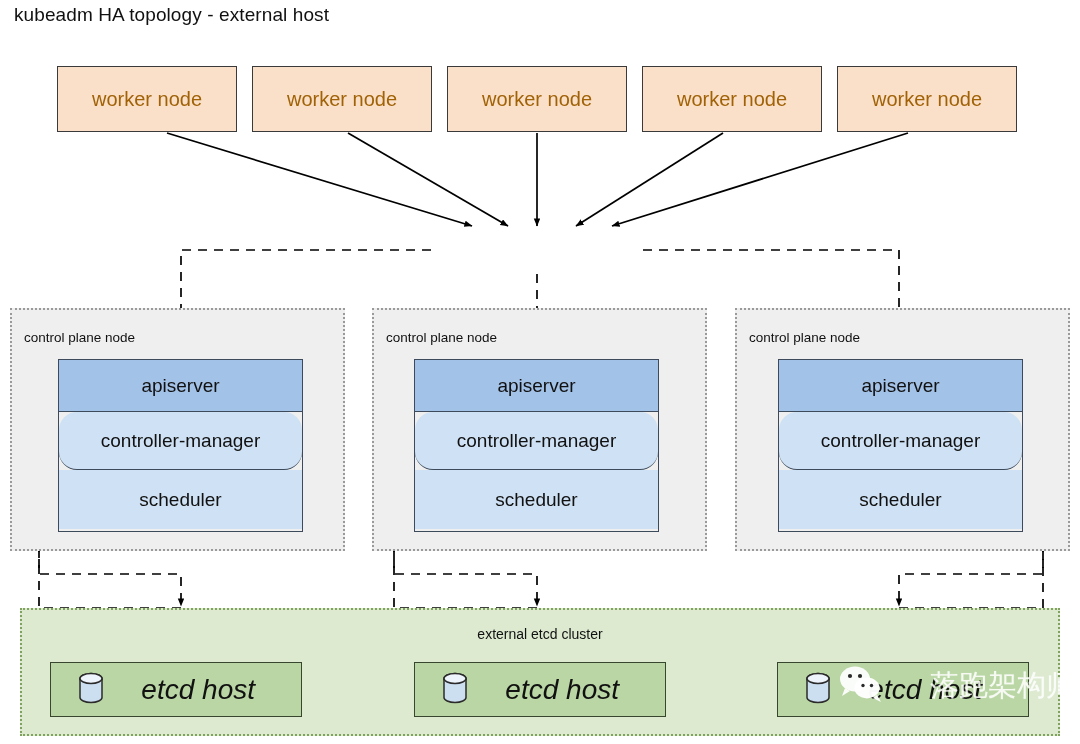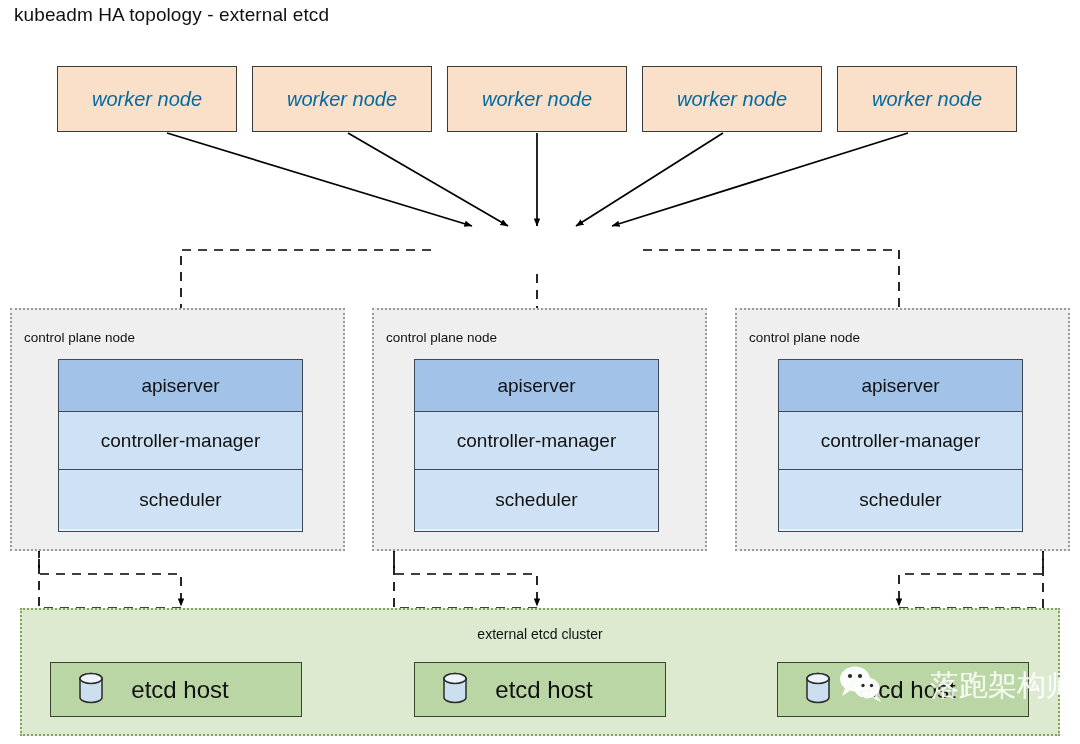--- a/index.html
+++ b/index.html
@@ -12,80 +12,81 @@
   svg.wires{position:absolute;left:0;top:0;width:1080px;height:744px;pointer-events:none;}
 
   .title{
     position:absolute;left:14px;top:4px;font-size:19px;color:#111;
     letter-spacing:0.1px;white-space:nowrap;
   }
 
   .box{position:absolute;box-sizing:border-box;display:flex;align-items:center;justify-content:center;}
 
   .worker{
-    background:#fae0c8;border:1.6px solid #3a3a3a;font-size:20px;color:#0369a1;font-style:italic;
+    background:#fae0c8;border:1.6px solid #3a3a3a;font-size:20px;color:#a16207;
   }
 
   .lb{
     background:#ffe2a0;border:1.6px solid #6b5a22;font-size:20px;color:#111;
   }
 
   .cp-node{
     position:absolute;box-sizing:border-box;background:#efefef;
     border:2px dotted #9a9a9a;
   }
   .cp-label{
     position:absolute;left:12px;top:20px;font-size:13.5px;color:#111;white-space:nowrap;
   }
 
   .stack{position:absolute;box-sizing:border-box;border:1.6px solid #3d4a5c;}
   .stack-row{
     box-sizing:border-box;display:flex;align-items:center;justify-content:center;
     font-size:19px;color:#111;
   }
   .row-api{background:#a3c2e8;border-bottom:1.6px solid #3d4a5c;align-items:center;}
-  .row-cm{background:#cfe1f4;border-bottom:1.6px solid #3d4a5c;}
+  .row-cm{background:#cfe1f4;border-bottom:1.6px solid #3d4a5c;border-radius:18px;}
   .row-sched{background:#cfe1f4;}
 
   .etcd-cluster{
     position:absolute;box-sizing:border-box;background:#ddead0;
     border:2px dotted #7fa35f;
     padding-left:38px;
   }
   .etcd-cluster-label{
     position:absolute;width:100%;top:16px;left:0;text-align:center;
     font-size:14px;color:#111;
   }
   .etcd-host{
     position:absolute;box-sizing:border-box;background:#b9d6a4;
     border:1.6px solid #39462f;display:flex;align-items:center;
   }
   .etcd-host .cyl{margin-left:26px;flex:0 0 auto;}
   .etcd-host .etcd-label{
-    flex:1 1 auto;text-align:center;font-size:24px;color:#111;
+    flex:1 1 auto;text-align:right;font-size:28px;color:#111;
     padding-right:46px;
+    font-style:italic;
   }
 
   .watermark{
     position:absolute;left:838px;top:658px;width:236px;height:56px;
     display:flex;align-items:center;pointer-events:none;gap:44px;
   }
   .wm-logo{flex:0 0 auto;margin-right:2px;}
   .wm-text{
     font-size:29px;color:#ffffff;opacity:.88;white-space:nowrap;
     font-family:"DejaVu Sans",sans-serif;
     text-shadow:0 0 1px rgba(255,255,255,.5);
   }
 </style>
 </head>
 <body>
 
 <div id="canvas">
 
-  <div class="title">kubeadm HA topology - external etcd</div>
+  <div class="title">kubeadm HA topology - external host</div>
 
   <svg class="wires" viewBox="0 0 1080 744">
     <defs>
       <marker id="arw" markerWidth="9" markerHeight="9" refX="7.6" refY="3.2" orient="auto" markerUnits="userSpaceOnUse">
         <path d="M0,0 L8,3.2 L0,6.4 z" fill="#000"></path>
       </marker>
     </defs>
     <g stroke="#000" stroke-width="1.7" fill="none" marker-end="url(#arw)">
       <path d="M167,133 L472,226"></path>
       <path d="M348,133 L508,226"></path>

